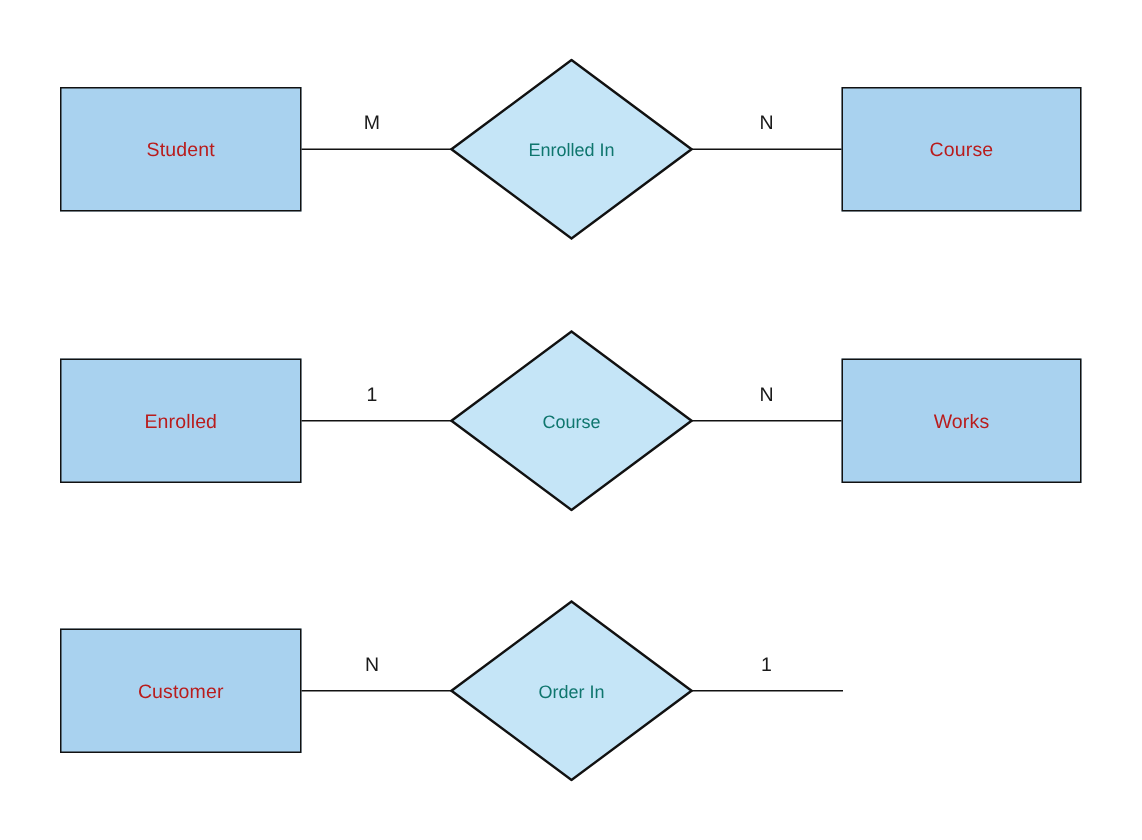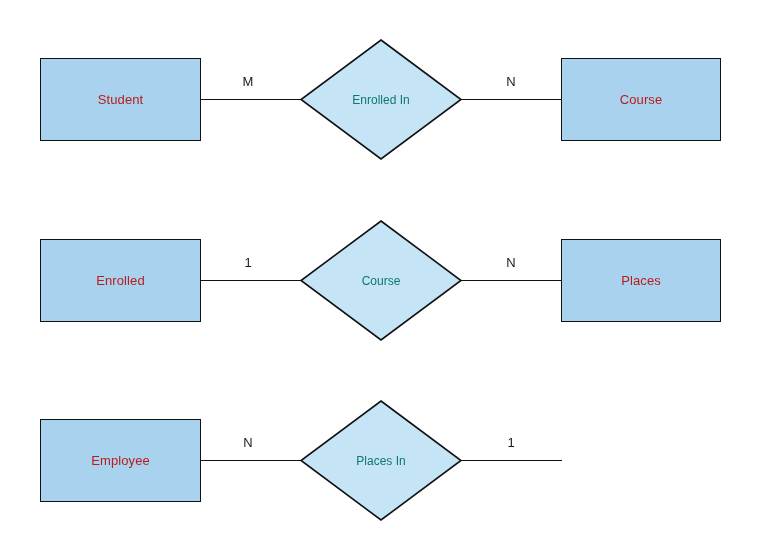--- a/index.html
+++ b/index.html
@@ -126,33 +126,33 @@
     <div class="cardinality left-card">1</div>
     <div class="rel-wrap">
       <svg class="rel-shape" viewBox="0 0 162 121" preserveAspectRatio="none">
         <polygon points="81,1 161,60.5 81,120 1,60.5" fill="#c5e5f7" stroke="#111111" stroke-width="1.6"></polygon>
       </svg>
       <div class="rel-label">Course</div>
     </div>
     <div class="cardinality right-card">N</div>
     <div class="connector right-conn"></div>
     <div class="entity right">
-      <span>Places</span>
+      <span>Works</span>
     </div>
   </div>
 
   <div class="er-row" style="top:396px;">
     <div class="entity left">
-      <span>Employee</span>
+      <span>Customer</span>
     </div>
     <div class="connector left-conn"></div>
     <div class="cardinality left-card">N</div>
     <div class="rel-wrap">
       <svg class="rel-shape" viewBox="0 0 162 121" preserveAspectRatio="none">
         <polygon points="81,1 161,60.5 81,120 1,60.5" fill="#c5e5f7" stroke="#111111" stroke-width="1.6"></polygon>
       </svg>
-      <div class="rel-label">Places In</div>
+      <div class="rel-label">Order In</div>
     </div>
     <div class="cardinality right-card">1</div>
     <div class="connector right-conn"></div>
   </div>
 
 </div>
 
 </body></html>

